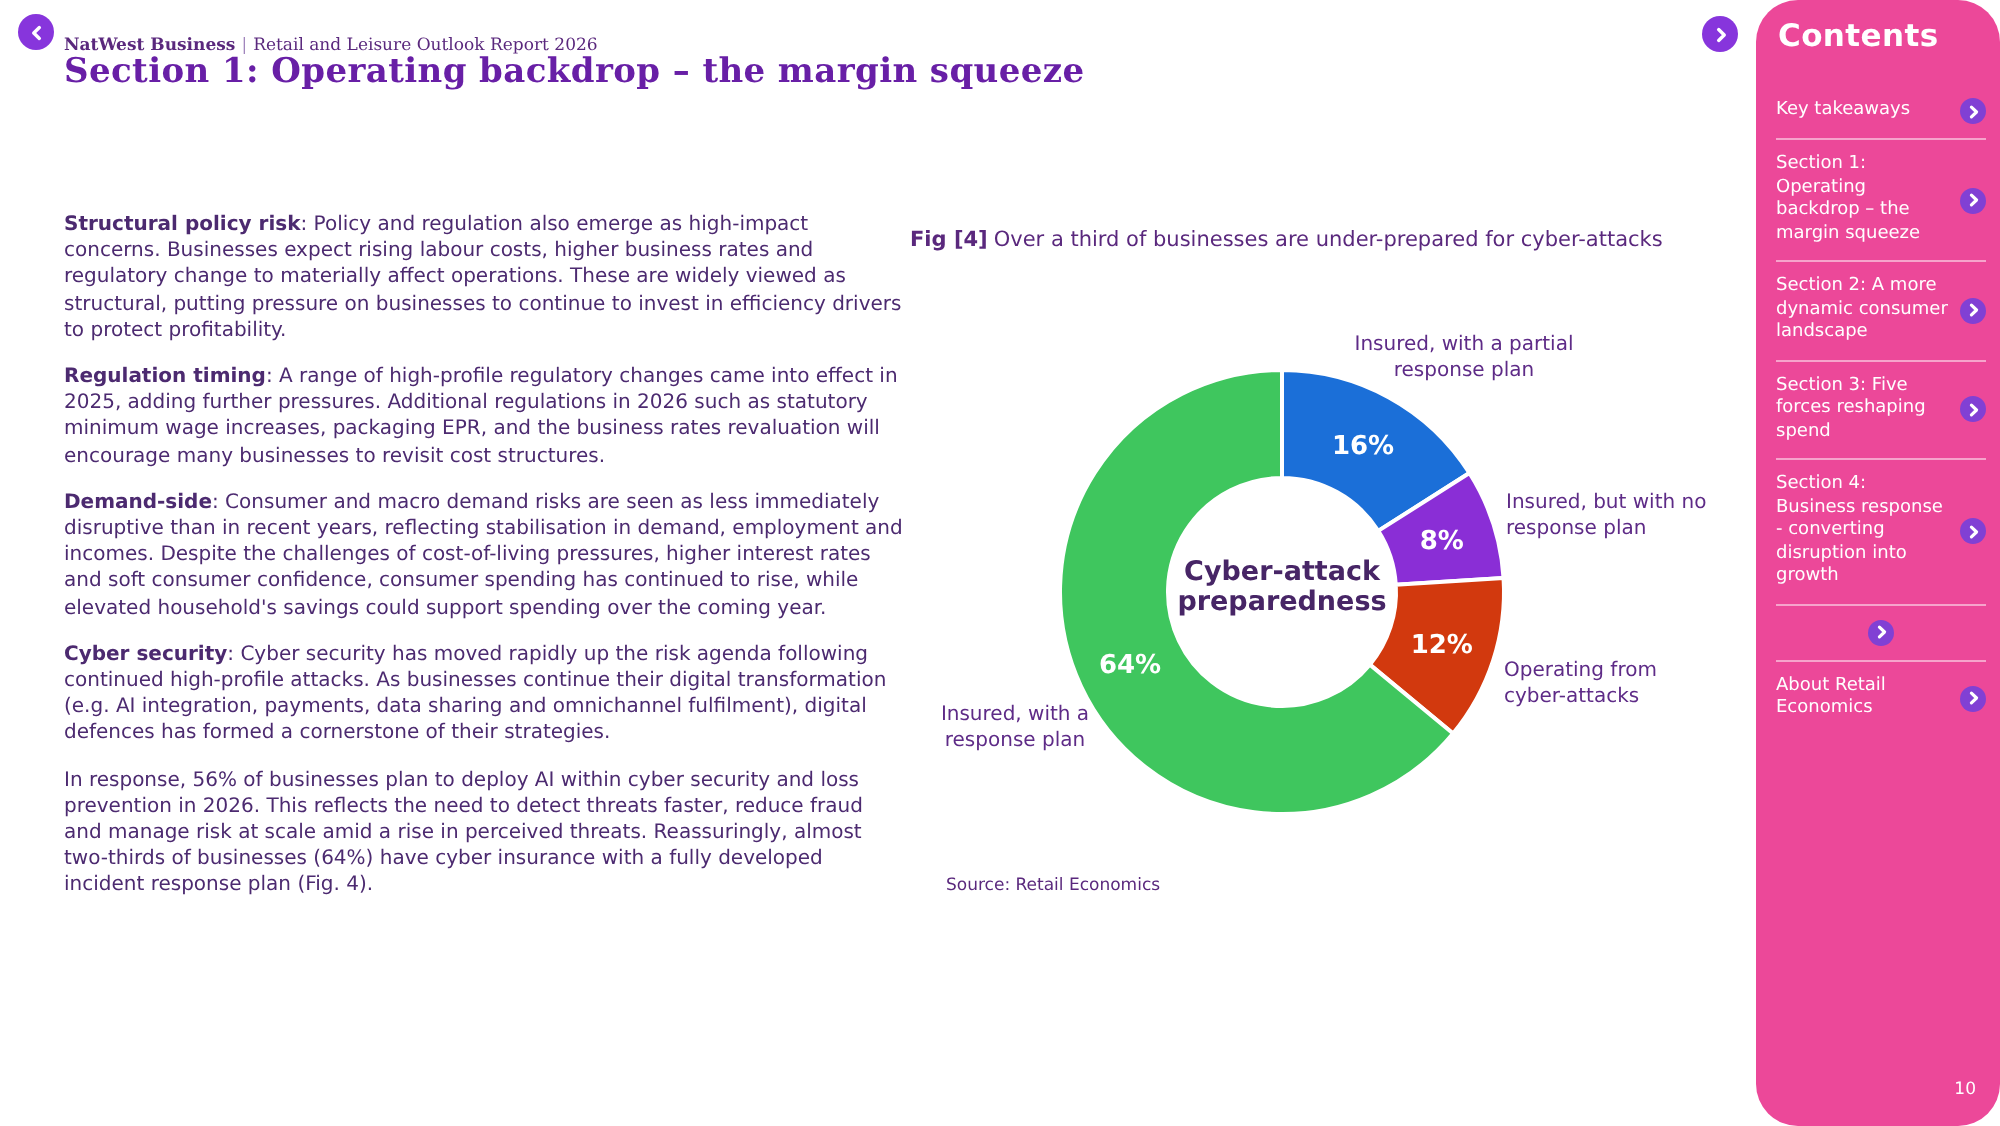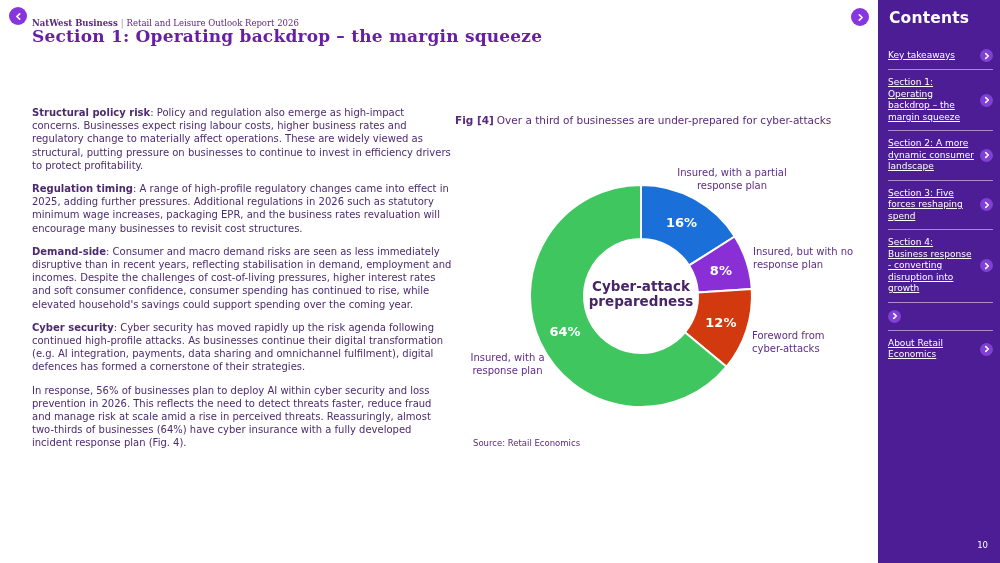--- a/index.html
+++ b/index.html
@@ -48,30 +48,30 @@
   }
   .seg-label{position:absolute;color:#5e2b87;font-size:10px;line-height:12.5px}
   .seg-label.s0{left:207px;top:57px;width:150px;text-align:center}
   .seg-label.s1{left:303px;top:136px;width:104px;text-align:left}
   .seg-label.s2{left:302px;top:220px;width:90px;text-align:left}
   .seg-label.s3{left:10px;top:242px;width:95px;text-align:center}
   .source{position:absolute;left:23px;top:328px;font-size:8.5px;color:#5a287d}
   
   aside.sidebar{
     position:absolute;left:878px;top:0;width:122px;height:563px;
-    background:#4c1d95;color:#ffffff;
+    background:#ec4899;color:#ffffff;border-radius:21px;
   }
   aside.sidebar h2{
     margin:9px 10px 15px 11px;font-size:15.5px;font-weight:bold;
     font-family:"DejaVu Sans",sans-serif;letter-spacing:.2px;
   }
   #toc{margin:0 7px 0 10px}
   .toc-item{
-    display:flex;align-items:center;justify-content:space-between;gap:5px;
-    padding:7px 0;cursor:pointer;text-decoration:underline;
+    display:flex;align-items:center;justify-content:center;gap:5px;
+    padding:7px 0;cursor:pointer;
   }
   .toc-item + .toc-item{border-top:1px solid rgba(255,255,255,.5)}
   .toc-label{flex:1;font-size:9px;line-height:11.5px}
   .toc-btn{
     width:13px;height:13px;border-radius:50%;background:#8140d4;
     display:flex;align-items:center;justify-content:center;flex:0 0 13px;
   }
   .pagenum{position:absolute;right:12px;bottom:13px;font-size:8.5px;color:#ffffff}
 </style>
 </head>
@@ -117,21 +117,21 @@
       <path d="M 284.72 126.52 A 111 111 0 0 1 301.78 179.03 L 247.89 182.42 A 57 57 0 0 0 239.13 155.46 Z" fill="#8a2ed6" stroke="#ffffff" stroke-width="2" stroke-linejoin="round"></path>
       <text class="pct" x="270.9" y="164.5" text-anchor="middle">8%</text>
       <path d="M 301.78 179.03 A 111 111 0 0 1 276.53 256.75 L 234.92 222.33 A 57 57 0 0 0 247.89 182.42 Z" fill="#d2390e" stroke="#ffffff" stroke-width="2" stroke-linejoin="round"></path>
       <text class="pct" x="270.9" y="216.5" text-anchor="middle">12%</text>
       <path d="M 276.53 256.75 A 111 111 0 1 1 191.00 75.00 L 191.00 129.00 A 57 57 0 1 0 234.92 222.33 Z" fill="#3fc65e" stroke="#ffffff" stroke-width="2" stroke-linejoin="round"></path>
       <text class="pct" x="115.0" y="226.3" text-anchor="middle">64%</text>
     </svg>
   <div class="center-label">Cyber-attack preparedness</div>
   <div class="seg-label s0">Insured, with a partial response plan</div>
   <div class="seg-label s1">Insured, but with no response plan</div>
-  <div class="seg-label s2">Foreword from cyber-attacks</div>
+  <div class="seg-label s2">Operating from cyber-attacks</div>
   <div class="seg-label s3">Insured, with a response plan</div>
   <div class="source">Source: Retail Economics</div>
 </section>
 
 <aside class="sidebar">
   <h2>Contents</h2>
   <div id="toc">
       <div class="toc-item">
         <span class="toc-label">Key takeaways</span>
         <span class="toc-btn">

